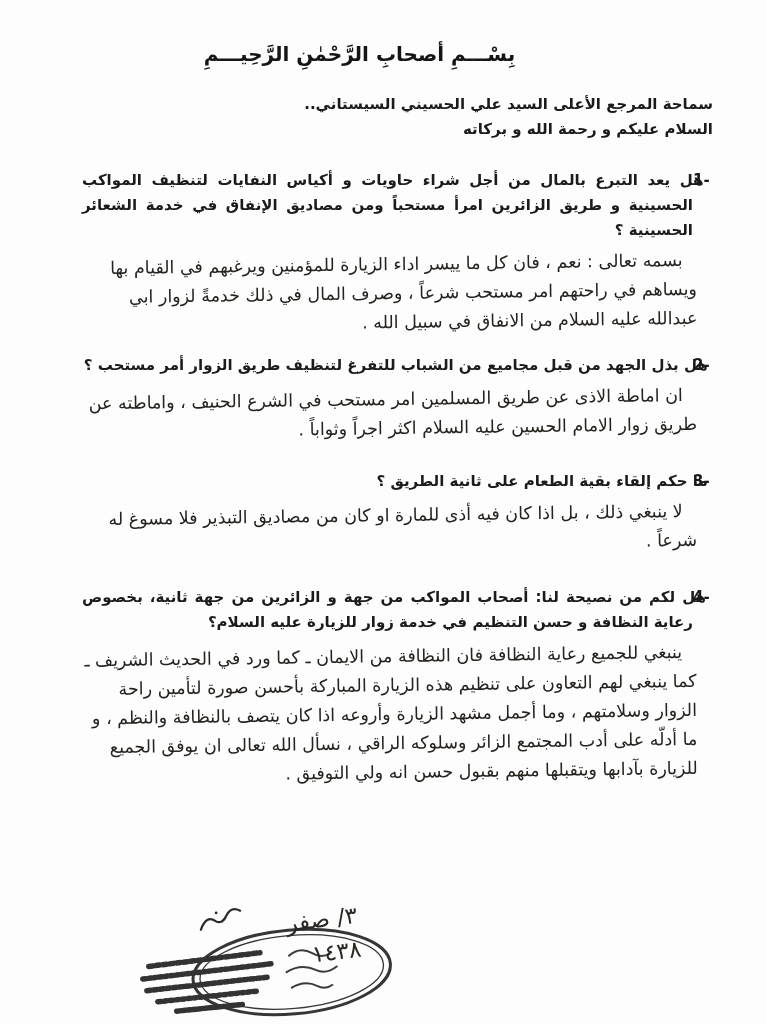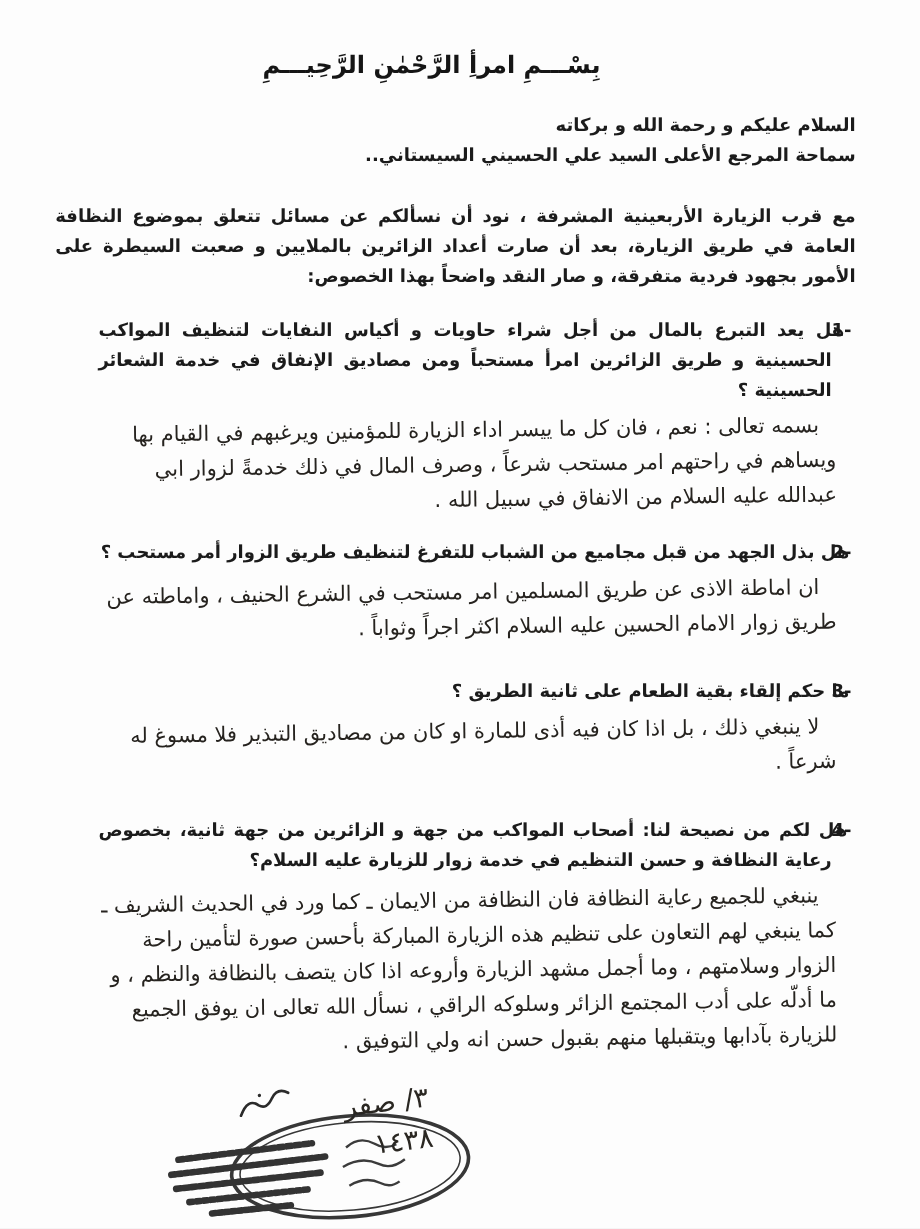--- a/index.html
+++ b/index.html
@@ -62,28 +62,27 @@
     position:absolute;
     left:196px; top:908px;
     transform:rotate(-10deg);
   }
 </style>
 </head>
 <body>
 
 <div class="page">
 
-  <div class="basmala">بِسْـــمِ امرأِ الرَّحْمٰنِ الرَّحِيـــمِ</div>
+  <div class="basmala">بِسْـــمِ أصحابِ الرَّحْمٰنِ الرَّحِيـــمِ</div>
 
   <div class="salutation printed">
+    <div>سماحة المرجع الأعلى السيد علي الحسيني السيستاني..</div>
     <div>السلام عليكم و رحمة الله و بركاته</div>
-    <div>سماحة المرجع الأعلى السيد علي الحسيني السيستاني..</div>
   </div>
 
-  <div class="intro printed">مع قرب الزيارة الأربعينية المشرفة ، نود أن نسألكم عن مسائل تتعلق بموضوع النظافة العامة في طريق الزيارة، بعد أن صارت أعداد الزائرين بالملايين و صعبت السيطرة على الأمور بجهود فردية متفرقة، و صار النقد واضحاً بهذا الخصوص:</div>
 
   <div class="qa-item">
     <div class="question"><span class="qnum">1-</span> <span>هل يعد التبرع بالمال من أجل شراء حاويات و أكياس النفايات لتنظيف المواكب الحسينية و طريق الزائرين امرأ مستحباً ومن مصاديق الإنفاق في خدمة الشعائر الحسينية ؟</span></div>
     <div class="answer">بسمه تعالى : نعم ، فان كل ما ييسر اداء الزيارة للمؤمنين ويرغبهم في القيام بها ويساهم في راحتهم امر مستحب شرعاً ، وصرف المال في ذلك خدمةً لزوار ابي عبدالله عليه السلام من الانفاق في سبيل الله .</div>
   </div>
 
   <div class="qa-item">
     <div class="question"><span class="qnum">2-</span> <span>هل بذل الجهد من قبل مجاميع من الشباب للتفرغ لتنظيف طريق الزوار أمر مستحب ؟</span></div>
     <div class="answer">ان اماطة الاذى عن طريق المسلمين امر مستحب في الشرع الحنيف ، واماطته عن طريق زوار الامام الحسين عليه السلام اكثر اجراً وثواباً .</div>
   </div>

